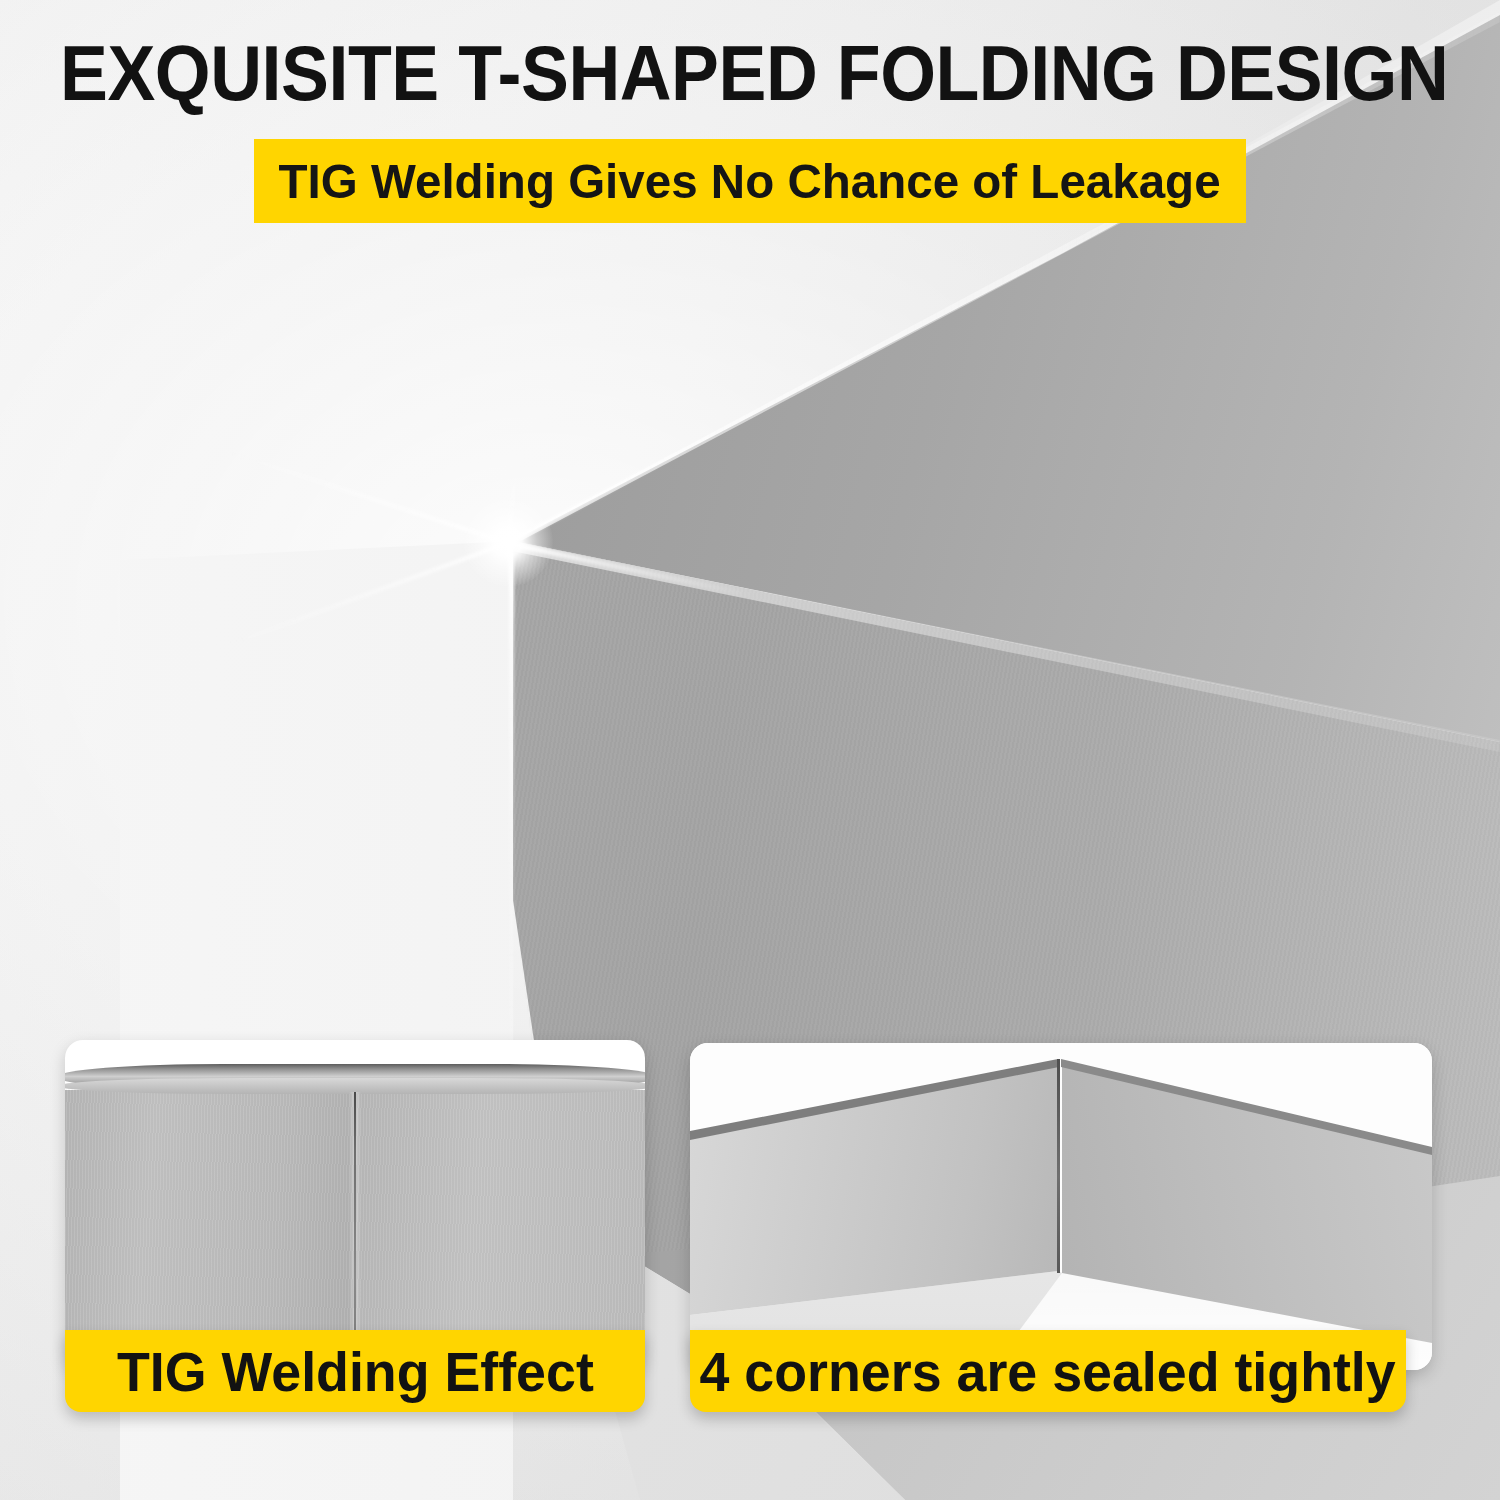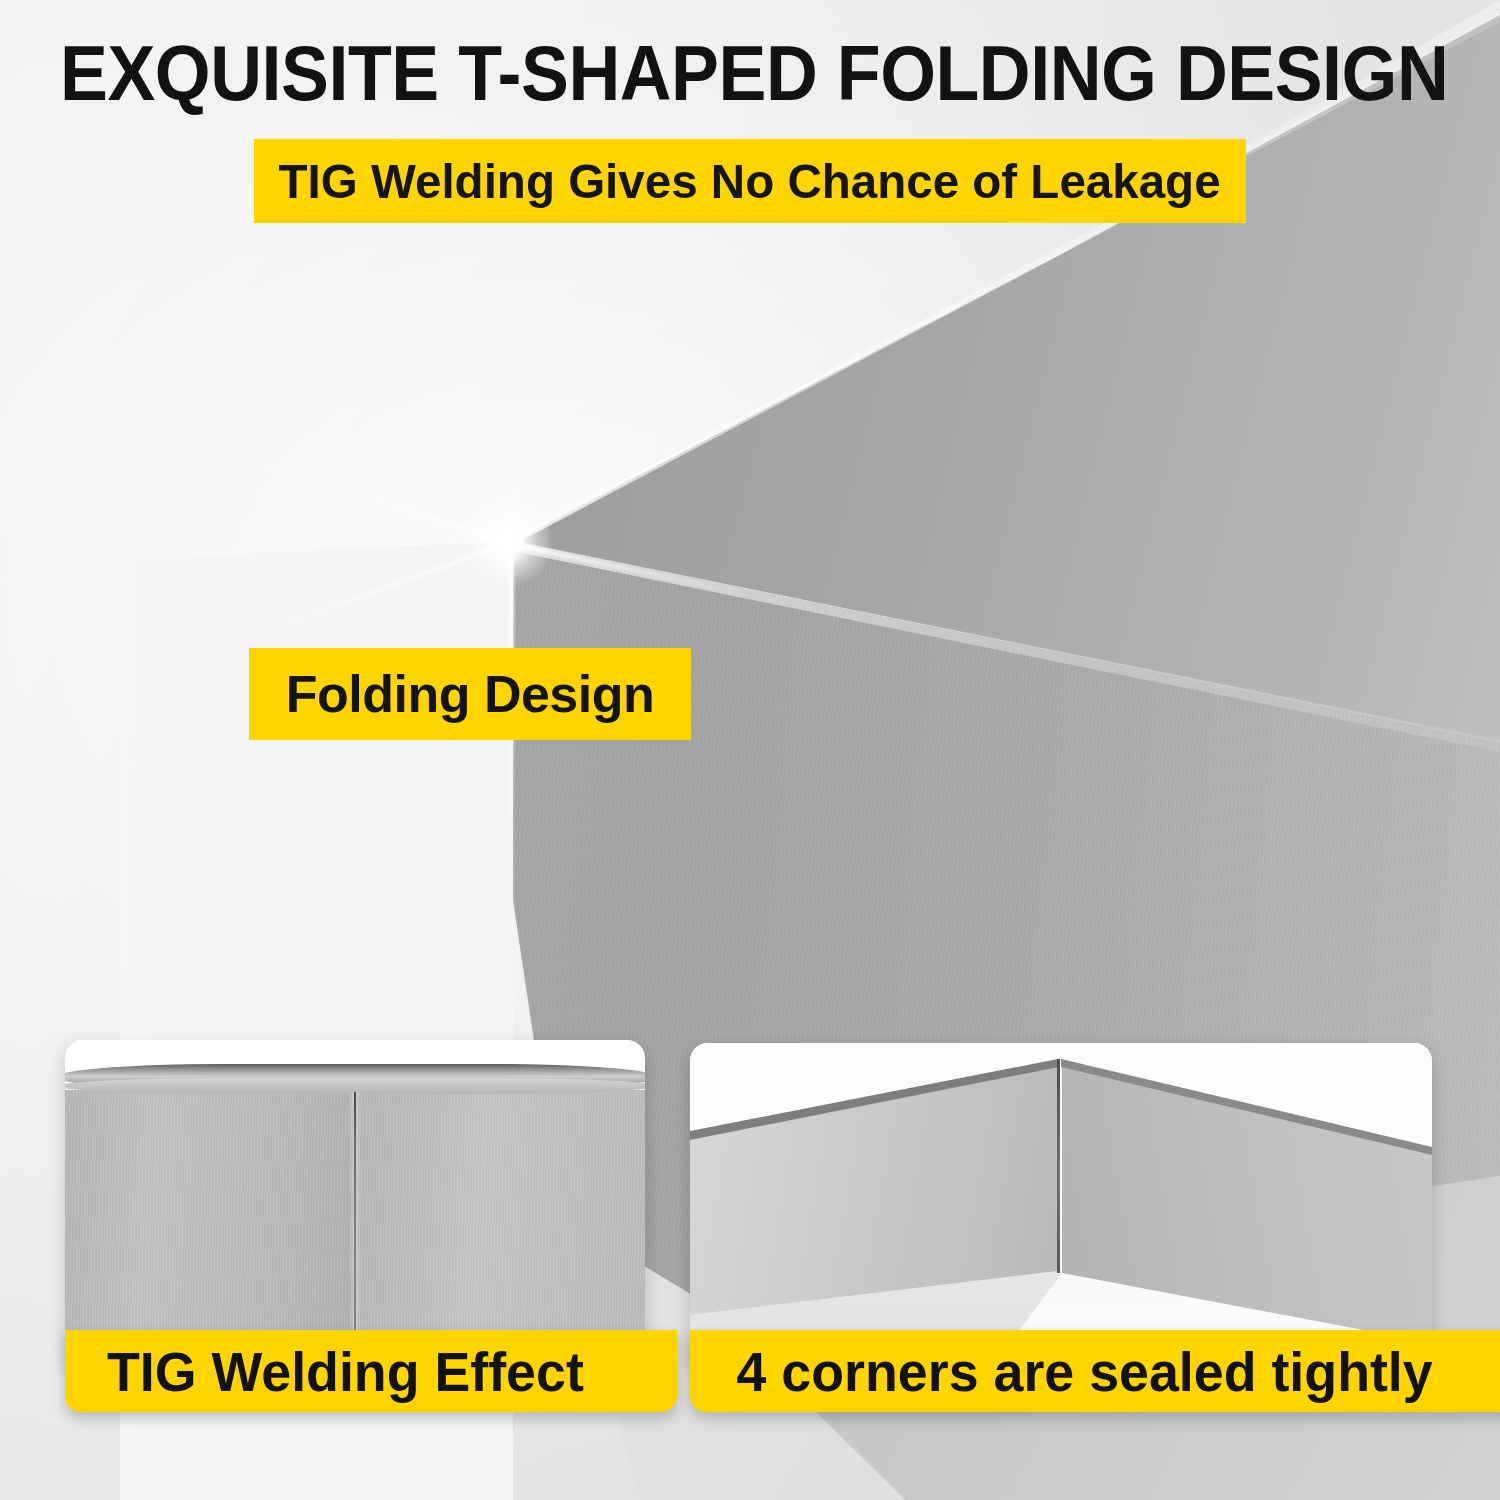--- a/index.html
+++ b/index.html
@@ -272,26 +272,25 @@
     background: linear-gradient(180deg, #f0f0f0, #e2e2e2);
   }
 
   
   .caption {
     position: absolute;
     background: #FFD500;
     border-radius: 0 0 16px 16px;
     display: flex;
     align-items: center;
-    justify-content: flex-start;
+    justify-content: center;
     box-shadow: 0 7px 14px rgba(0,0,0,0.20);
-    padding-left: 32px;
   }
   .caption-left  { left: 65px;  top: 1330px; width: 580px; height: 82px; }
-  .caption-right { left: 690px; top: 1330px; width: 808px; height: 82px; }
+  .caption-right { left: 690px; top: 1330px; width: 716px; height: 82px; }
   .caption-text {
     font-family: "Liberation Sans Narrow", "Liberation Sans", "DejaVu Sans", sans-serif;
     font-weight: 700;
     font-size: 56px;
     color: #121212;
     white-space: nowrap;
     transform: scaleX(0.96);
   }
 </style>
 </head>
@@ -324,23 +323,20 @@
       <div class="flare-core"></div>
     </div>
   </div>
 
   <div class="headline">EXQUISITE T-SHAPED FOLDING DESIGN</div>
 
   <div class="banner-sub">
     <span class="banner-sub-text">TIG Welding Gives No Chance of Leakage</span>
   </div>
 
-  <div class="banner-folding">
-    <span class="banner-folding-text">Folding Design</span>
-  </div>
 
   <div class="card card-left">
     <div class="card-photo">
       <div class="lc-body-left"></div>
       <div class="lc-body-right"></div>
       <div class="lc-brush"></div>
       <div class="lc-top-rim"></div>
       <div class="lc-top-rim2"></div>
       <div class="lc-seam-glow"></div>
       <div class="lc-seam"></div>

